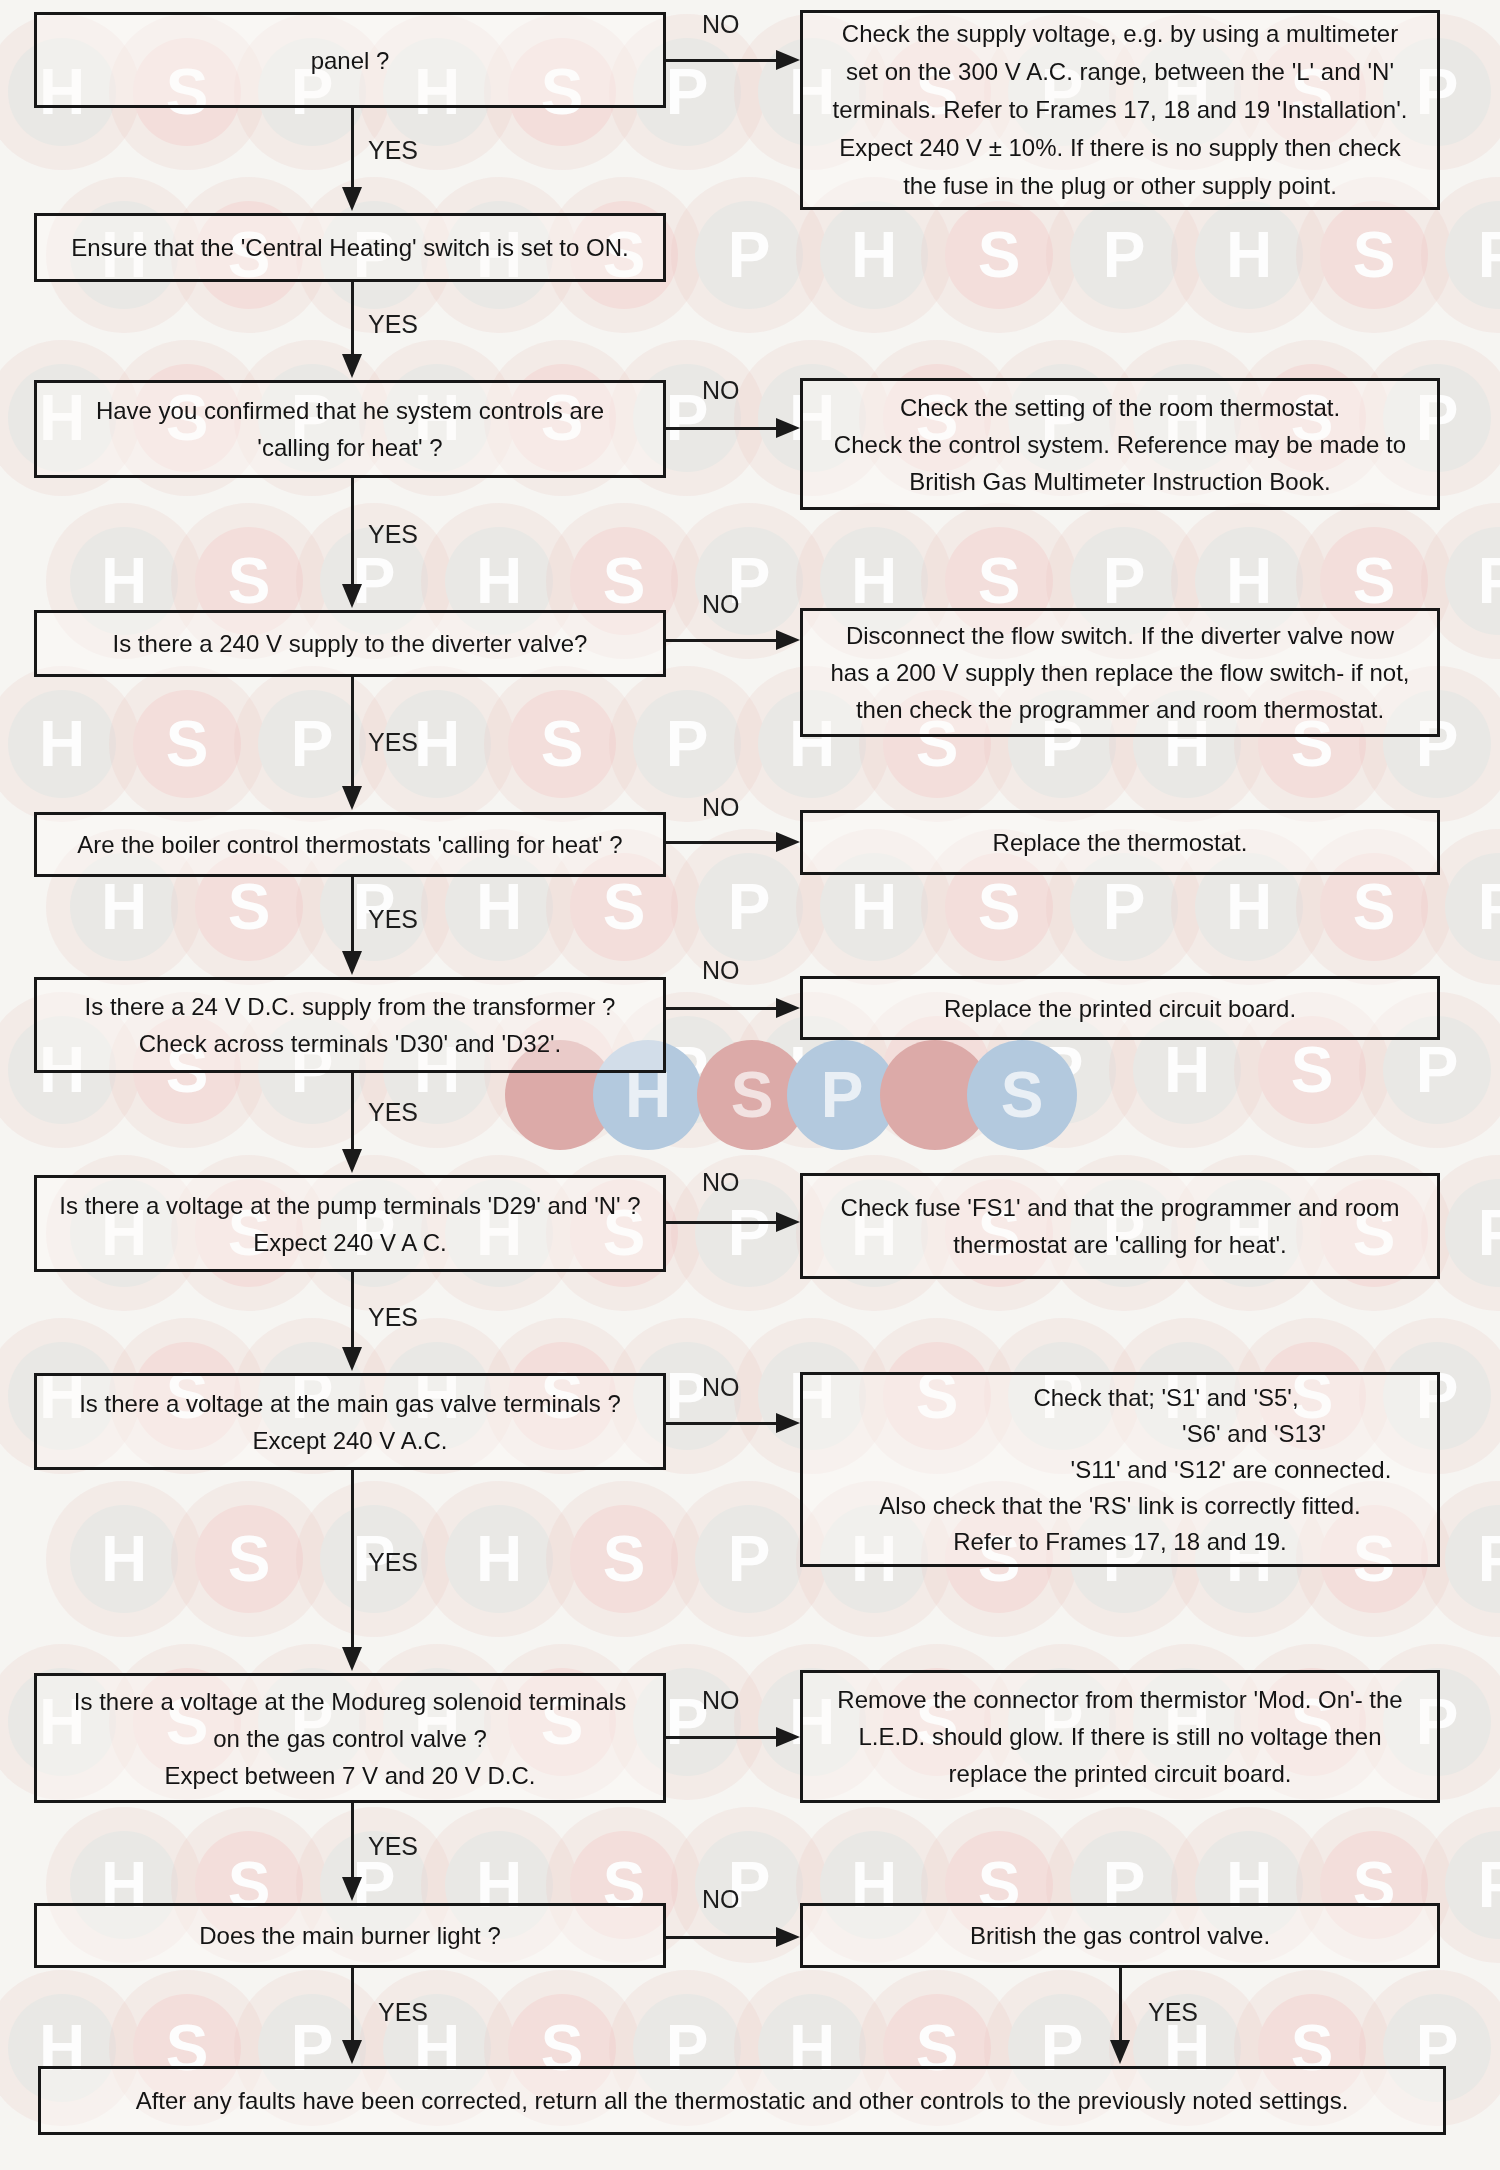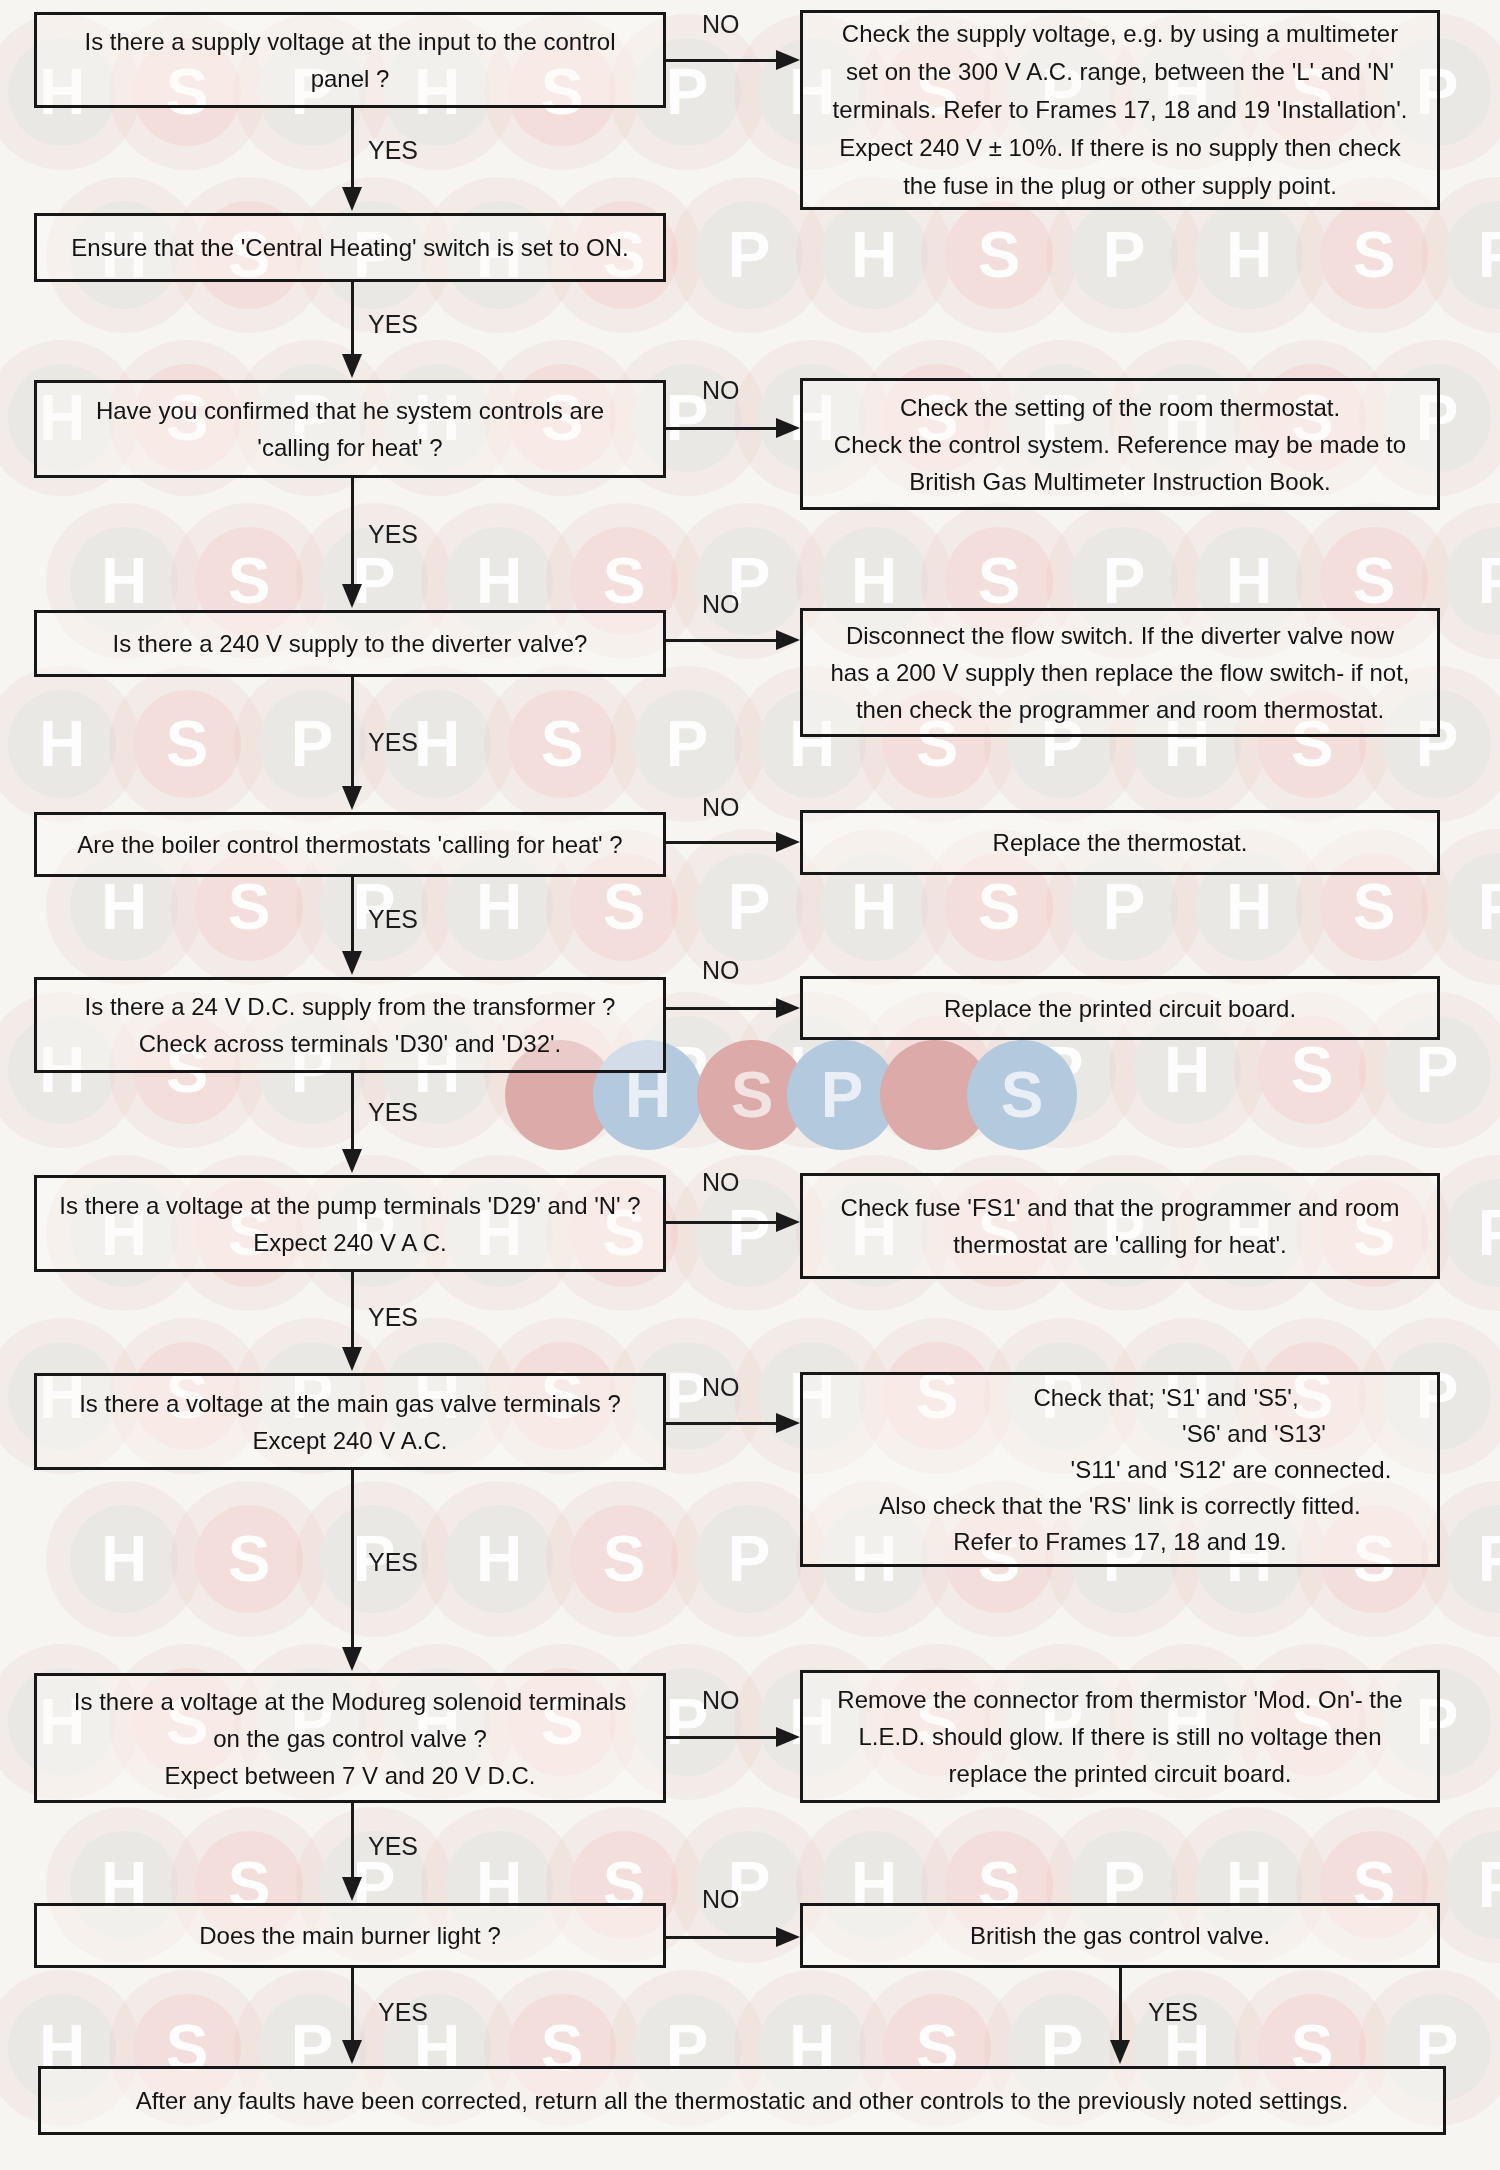--- a/index.html
+++ b/index.html
@@ -358,21 +358,20 @@
       <div class="c" style="left: 1383px; top: 1994px; width: 108px; height: 108px; background: rgb(233, 232, 229); color: rgb(253, 253, 253);">P</div>
       <div class="c" style="left: 505px; top: 1040px; width: 110px; height: 110px; background: rgb(220, 170, 168); color: rgb(242, 226, 225);"></div>
       <div class="c" style="left: 593px; top: 1040px; width: 110px; height: 110px; background: rgb(179, 201, 222); color: rgb(233, 239, 245);">H</div>
       <div class="c" style="left: 697px; top: 1040px; width: 110px; height: 110px; background: rgb(220, 170, 168); color: rgb(242, 226, 225);">S</div>
       <div class="c" style="left: 787px; top: 1040px; width: 110px; height: 110px; background: rgb(179, 201, 222); color: rgb(233, 239, 245);">P</div>
       <div class="c" style="left: 880px; top: 1040px; width: 110px; height: 110px; background: rgb(220, 170, 168); color: rgb(242, 226, 225);"></div>
       <div class="c" style="left: 967px; top: 1040px; width: 110px; height: 110px; background: rgb(179, 201, 222); color: rgb(233, 239, 245);">S</div>
     </div>
 
   <div class="box" style="left:34px;top:12px;width:632px;height:96px">
-    <span class="bl">Is there a supply voltage at the input to the control</span>
     <span class="bl">panel ?</span>
   </div>
 
   <div class="box" style="left:34px;top:213px;width:632px;height:69px">
     <span class="bl">Ensure that the 'Central Heating' switch is set to ON.</span>
   </div>
 
   <div class="box" style="left:34px;top:380px;width:632px;height:98px">
     <span class="bl">Have you confirmed that he system controls are</span>
     <span class="bl">'calling for heat' ?</span>

